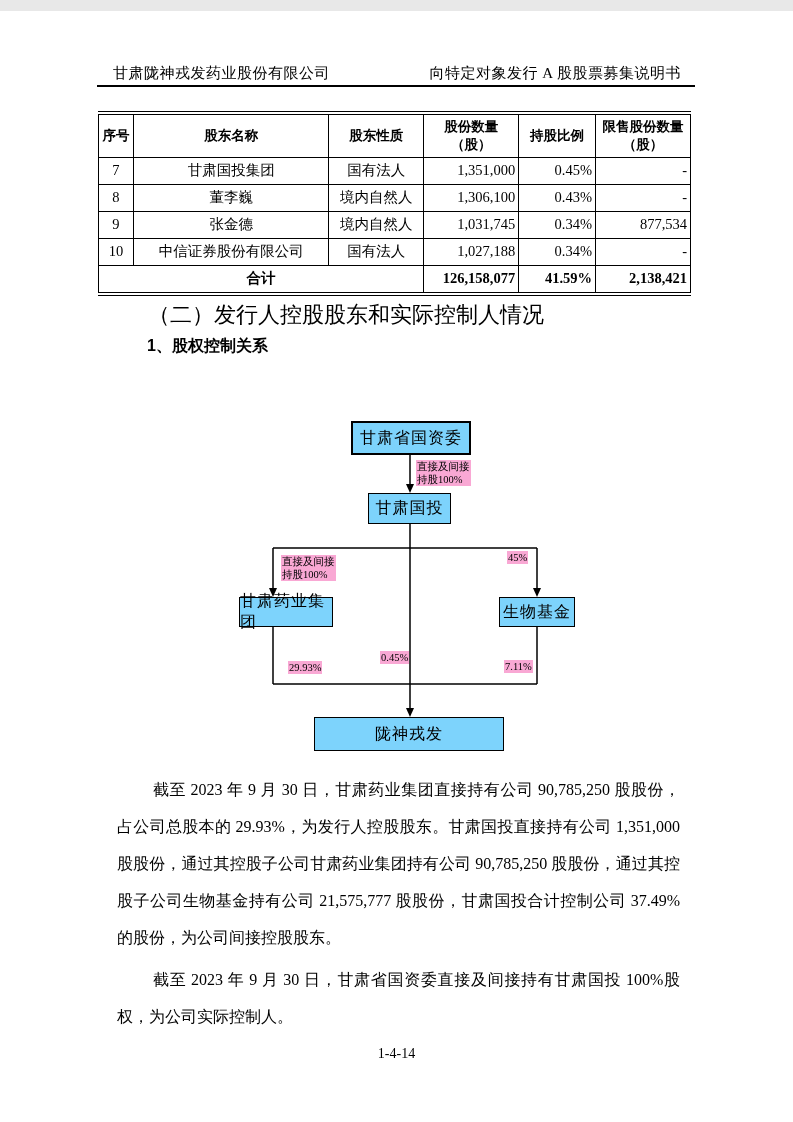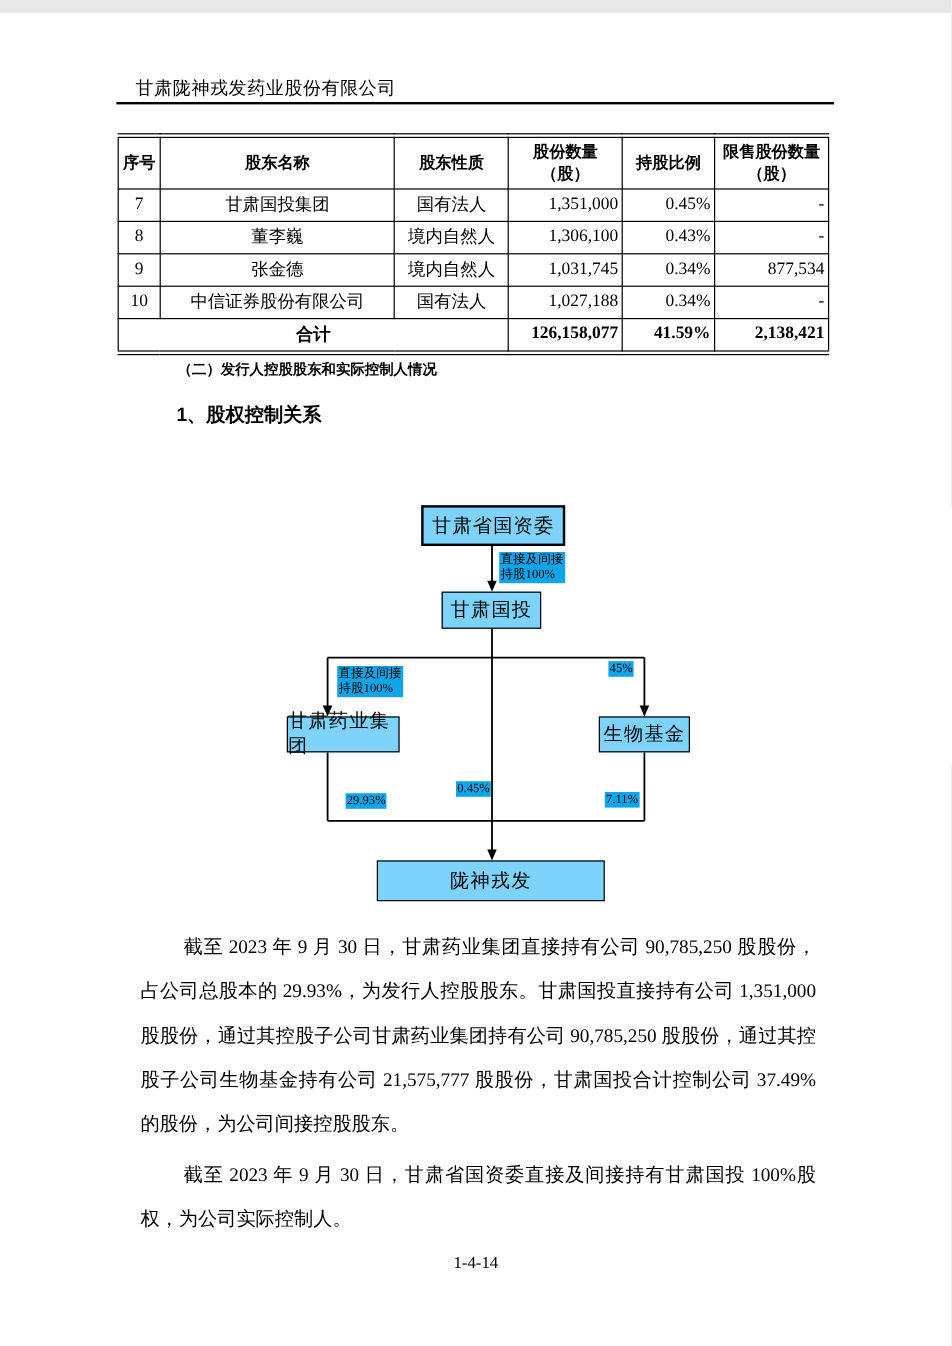--- a/index.html
+++ b/index.html
@@ -35,21 +35,21 @@
   table.shareholders td { height:27px; text-align:center; }
   table.shareholders td.num { text-align:right; padding-right:3px; }
   table.shareholders tr.total td { height:29px; font-weight:bold; }
   table.shareholders tr.total td.lbl {
     font-family:"Liberation Sans","DejaVu Sans",sans-serif; font-size:14.5px;
   }
   
   .h-sec {
     position:absolute; left:148px; top:289px;
     font-family:"Liberation Sans","DejaVu Sans",sans-serif;
-    font-weight:bold; font-size:12px;
+    font-weight:normal; font-size:22px;
   }
   .h-sub {
     position:absolute; left:147px; top:325px;
     font-family:"Liberation Sans","DejaVu Sans",sans-serif;
     font-weight:bold; font-size:16px;
   }
   .intro { position:absolute; left:148px; top:361px; font-size:16px; }
   
   .diagram { position:absolute; left:100px; top:400px; width:594px; height:345px; }
   .diagram svg { position:absolute; left:0; top:0; }
@@ -59,21 +59,21 @@
     font-family:"Liberation Sans","DejaVu Sans",sans-serif;
     font-weight:normal; font-size:16px; letter-spacing:1px;
   }
   .node-top    { left:251px; top:10px;  width:120px; height:34px; border-width:2px; }
   .node-mid    { left:268px; top:82px;  width:83px;  height:31px; }
   .node-left   { left:139px; top:186px; width:94px;  height:30px; }
   .node-right  { left:399px; top:186px; width:76px;  height:30px; }
   .node-bottom { left:214px; top:306px; width:190px; height:34px; }
   .edge-label {
     position:absolute; font-size:10.5px; line-height:13px;
-    white-space:pre-line; background:#0ea5e9; padding:0 1px;
+    white-space:pre-line; background:#f9a8d4; padding:0 1px;
   }
   .el-top    { left:316px; top:49px;  }
   .el-branch { left:181px; top:144px; }
   .el-45     { left:407px; top:140px; }
   .el-2993   { left:188px; top:250px; }
   .el-045    { left:280px; top:240px; }
   .el-711    { left:404px; top:249px; }
   
   .para {
     position:absolute; left:117px; width:563px;
@@ -84,20 +84,21 @@
   .para-2 { top:950px; }
   
   .page-num { position:absolute; left:0; right:0; top:1035px; text-align:center; font-size:14px; }
 </style>
 </head>
 <body>
 
 <div class="page">
 
   <div class="doc-header-left">甘肃陇神戎发药业股份有限公司</div>
+  <div class="doc-header-right">向特定对象发行 A 股股票募集说明书</div>
   <div class="doc-header-rule"></div>
 
   <div class="tbl-wrap">
     <table class="shareholders">
       <colgroup>
         <col style="width:35px">
           <col style="width:196px">
           <col style="width:95px">
         <col style="width:95px">
           <col style="width:77px">

